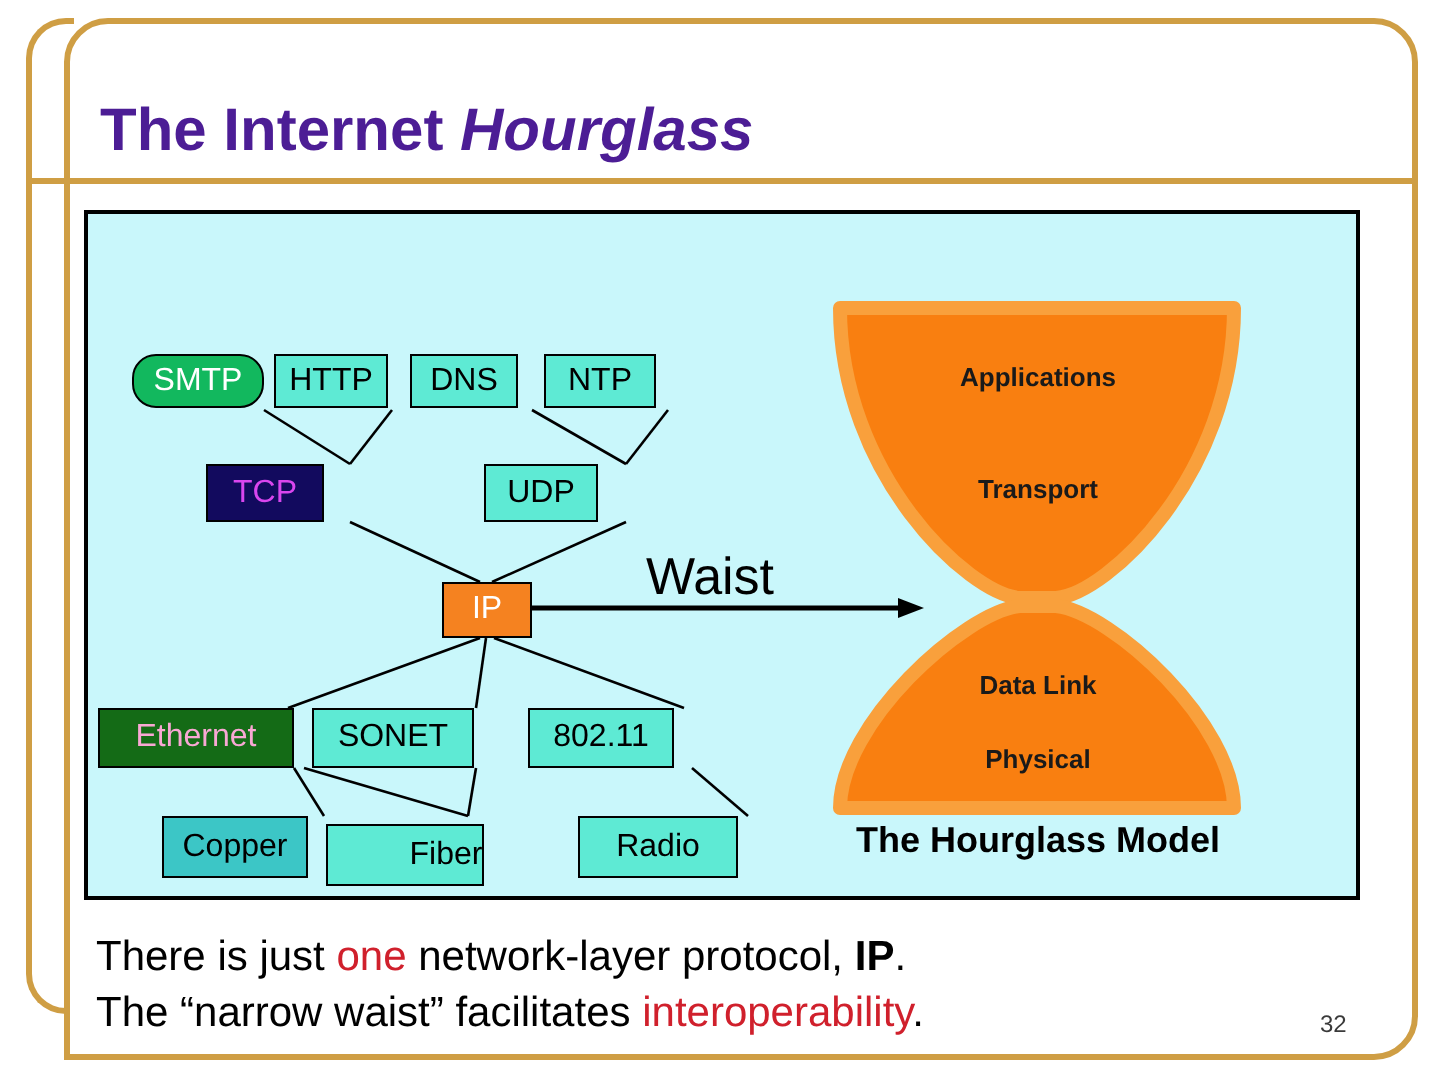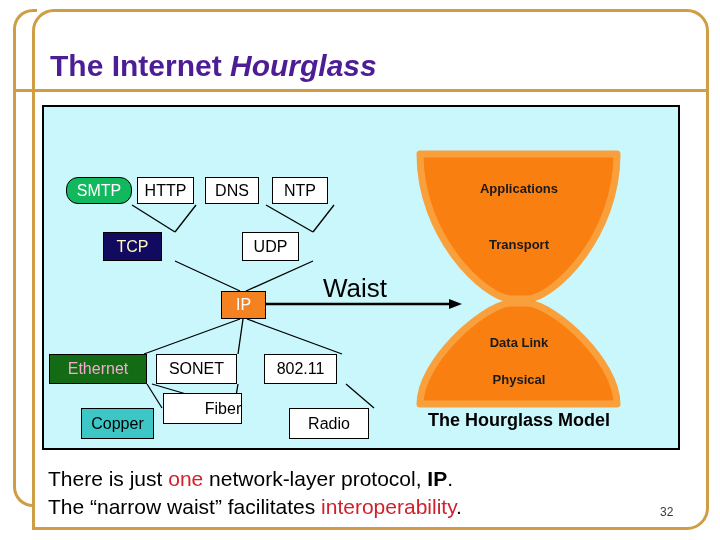--- a/index.html
+++ b/index.html
@@ -80,26 +80,26 @@
     position: absolute;
     box-sizing: border-box;
     border: 1.5px solid #000000;
     display: flex;
     align-items: center;
     justify-content: center;
     font-family: "Liberation Sans", sans-serif;
     font-size: 16px;
     line-height: 1;
     color: #000000;
-    background: #ffffff;
+    background: #5eead4;
     white-space: nowrap;
     z-index: 3;
   }
   .pbox.green  { background: #12b85e; color: #ffffff; border-radius: 12px; }
-  .pbox.navy   { background: #120a5e; color: #fef9c3; }
+  .pbox.navy   { background: #120a5e; color: #d946ef; }
   .pbox.orange { background: #f58220; color: #ffffff; }
   .pbox.dgreen { background: #146b16; color: #f9a8d4; }
   .pbox.teal   { background: #3cc6c6; color: #000000; }
 
   
   .hg-label {
     position: absolute;
     font-size: 13px;
     font-weight: bold;
     color: #1a1a1a;
@@ -207,21 +207,21 @@
     <div class="pbox navy" style="left:59px;  top:125px; width:59px; height:29px;">TCP</div>
     <div class="pbox" style="left:198px; top:125px; width:57px; height:29px;">UDP</div>
 
     <div class="pbox orange" style="left:177px; top:184px; width:45px; height:28px;">IP</div>
 
     <div class="pbox dgreen" style="left:5px;   top:247px; width:98px; height:30px;">Ethernet</div>
     <div class="pbox" style="left:112px; top:247px; width:81px; height:30px;">SONET</div>
     <div class="pbox" style="left:220px; top:247px; width:73px; height:30px;">802.11</div>
 
     <div class="pbox teal" style="left:37px;  top:301px; width:73px; height:31px;">Copper</div>
-    <div class="pbox" style="left:119px; top:286px; width:79px; height:31px;padding-left:41px;">Fiber</div>
+    <div class="pbox" style="left:119px; top:305px; width:79px; height:31px;padding-left:41px;">Fiber</div>
     <div class="pbox" style="left:245px; top:301px; width:80px; height:31px;">Radio</div>
 
     <div class="waist-label" style="left:279px; top:166px;">Waist</div>
 
     <div class="hg-label" style="left:376px; top:74px; width:198px;">Applications</div>
     <div class="hg-label" style="left:376px; top:130px; width:198px;">Transport</div>
     <div class="hg-label" style="left:376px; top:228px; width:198px;">Data Link</div>
     <div class="hg-label" style="left:376px; top:265px; width:198px;">Physical</div>
 
     <div class="model-label" style="left:375px; top:303px; width:200px; text-align:center;">The Hourglass Model</div>

